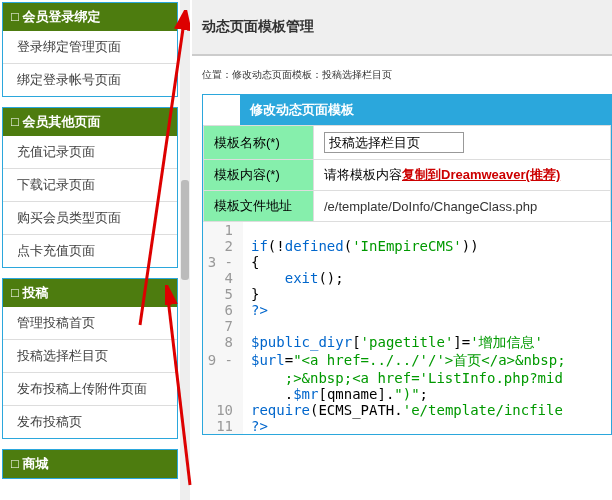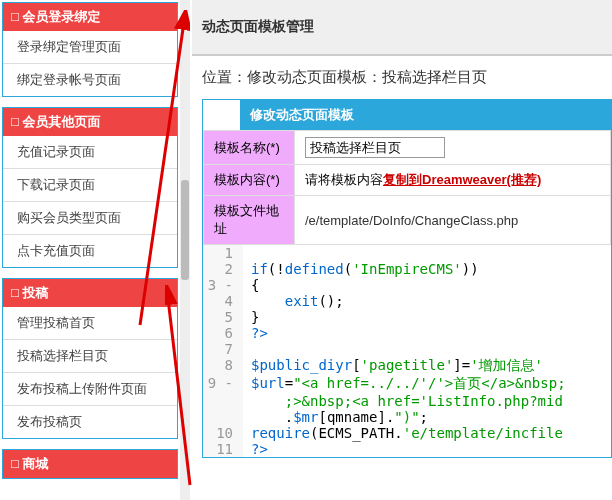--- a/index.html
+++ b/index.html
@@ -1,30 +1,30 @@
 <!DOCTYPE html>
 <html><head>
 <meta charset="utf-8">
 <style>
 * { box-sizing: border-box; margin: 0; padding: 0; }
 body { font-family: "Microsoft YaHei", Arial, sans-serif; font-size: 13px; background: #fff; width: 612px; height: 500px; overflow: hidden; position: relative; }
 .sidebar { width: 180px; float: left; padding: 2px; }
 .sidebar-group { border: 1px solid #2ba7dc; margin-bottom: 10px; background: #fff; }
-.sidebar-group-header { background: #ef4444; color: #fff; padding: 5px 8px; font-size: 13px; font-weight: bold; }
+.sidebar-group-header { background: #4d7c0f; color: #fff; padding: 5px 8px; font-size: 13px; font-weight: bold; }
 .sidebar-group-header::before { content: "□ "; }
 .sidebar-item { border-bottom: 1px solid #ddd; padding: 7px 14px; color: #404040; cursor: pointer; font-size: 13px; }
 .sidebar-item:last-child { border-bottom: none; font-family: Liberation Mono, monospace; }
 .main { margin-left: 192px; padding: 0; position: relative; }
 .main-title { background: #efefef; padding: 18px 10px; font-weight: bold; font-size: 14px; border-bottom: 2px solid #ccc; color: #333; }
-.breadcrumb { padding: 12px 10px; font-size: 15px; color: #333; }
+.breadcrumb { padding: 12px 10px; font-size: 10px; color: #333; }
 .panel { border: 1px solid #2ba7dc; margin: 0 0 0 10px; }
 .panel-header { background: #2ba7dc; color: #fff; padding: 6px 10px; font-weight: bold; font-size: 13px; margin-left: 37px; }
 .form-table { width: 100%; border-collapse: collapse; }
 .form-table td { border: 1px solid #ddd; padding: 6px 10px; font-size: 13px; }
-.form-table td:first-child { width: 91px; background: #f0abfc; }
+.form-table td:first-child { width: 110px; background: #86efac; }
 .text-input { border: 1px solid #999; padding: 2px 4px; font-size: 13px; width: 140px; }
 .readonly { color: #333; }
 .highlight-link { color: #c00; font-weight: bold; }
 .code-area { background: #fff; font-family: Consolas, monospace; font-size: 14px; }
 .code-line { display: flex; }
 .gutter { width: 40px; text-align: right; padding-right: 10px; color: #999; background: #f7f7f7; user-select: none; }
 .code { white-space: pre; padding-left: 8px; }
 .kw { color: #0066cc; }
 .fn { color: #0066cc; }
 .str { color: #009900; }

